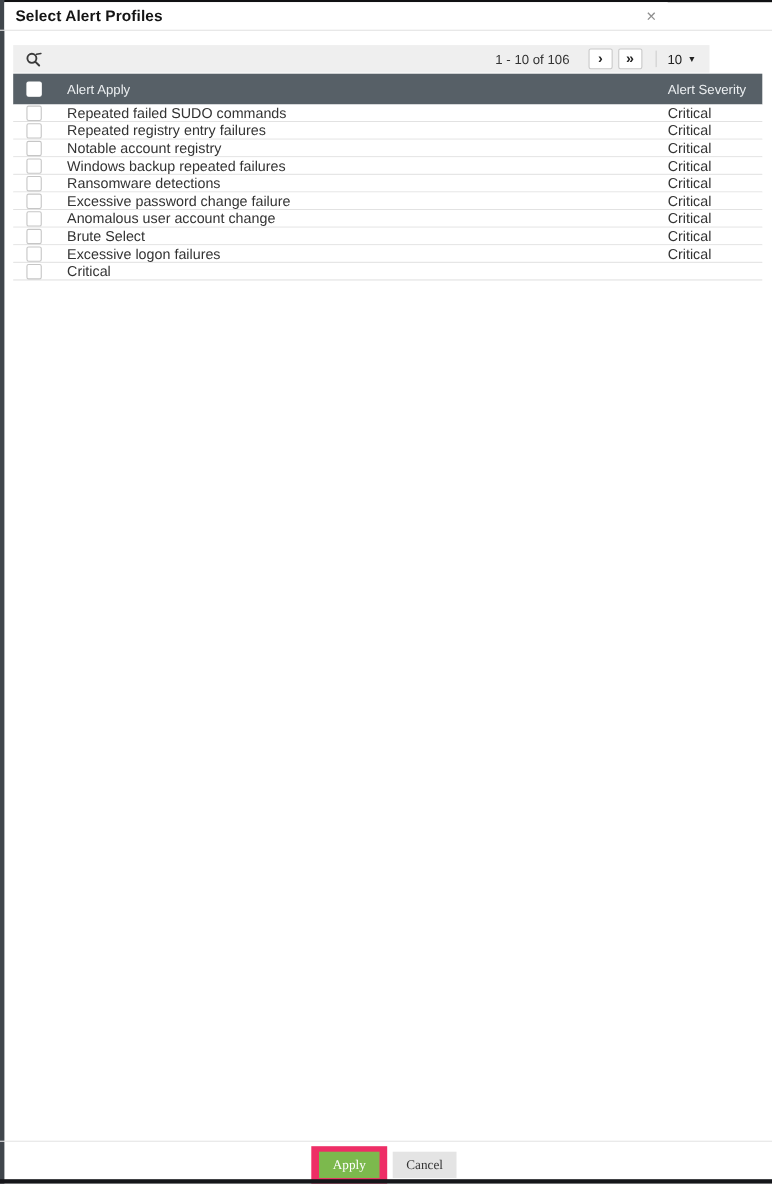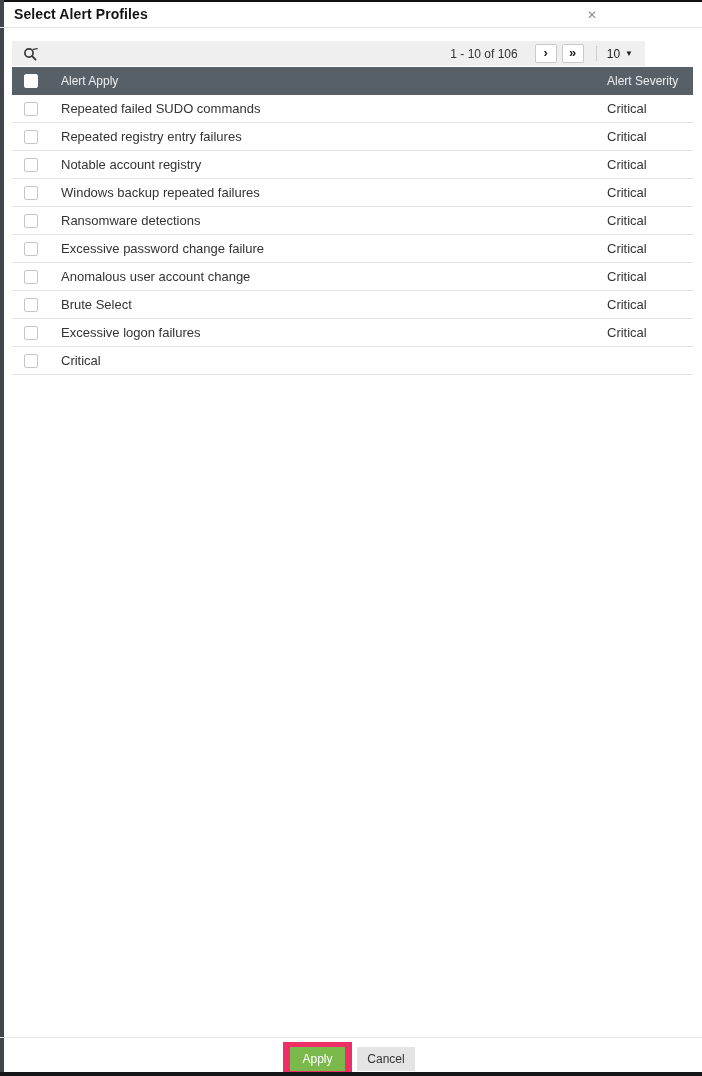--- a/index.html
+++ b/index.html
@@ -35,29 +35,29 @@
 
   
   .thead { position:absolute; left:12px; top:67px; width:681px; height:28px; background:#576067;
            display:flex; align-items:center; }
   .tbody { position:absolute; left:12px; top:95px; width:681px; }
   .cb-cell { width:49px; display:flex; align-items:center; padding-left:12px; flex:none; }
   .checkbox { width:14px; height:14px; background:#fff; border:1px solid #c6c6c6; border-radius:2px; display:inline-block; cursor:pointer; }
   .thead .checkbox { border-color:#fff; }
   .hdr-name { flex:1; font-size:12px; color:#eceff1; }
   .hdr-sev  { width:86px; flex:none; font-size:12px; color:#eceff1; }
-  .row { display:flex; align-items:center; height:28px; border-bottom:1px solid #e2e2e2; background:#fff; }
+  .row { display:flex; align-items:center; height:16px; border-bottom:1px solid #e2e2e2; background:#fff; }
   .name-cell { flex:1; font-size:13px; color:#333; }
   .sev-cell  { width:86px; flex:none; font-size:13px; color:#333; }
 
   
   .footer-divider { position:absolute; left:0; top:1037px; width:702px; height:1px; background:#e5e5e5; }
   .apply-highlight { position:absolute; left:283px; top:1042px; width:69px; height:34px; background:#ee2e66; z-index:1; }
   .btn { position:absolute; top:1047px; height:24px; border:none; font-size:12px; cursor:pointer;
-         font-family:Liberation Sans, sans-serif; z-index:2; }
+         font-family:Liberation Serif, serif; z-index:2; }
   .btn-apply  { left:290px; width:55px; background:#7cb94d; color:#fff; }
   .btn-cancel { left:357px; width:58px; background:#e4e4e4; color:#333; }
 </style>
 </head>
 <body>
 
 <div class="frame-top"></div>
 <div class="frame-left"></div>
 
 <div class="titlebar">

